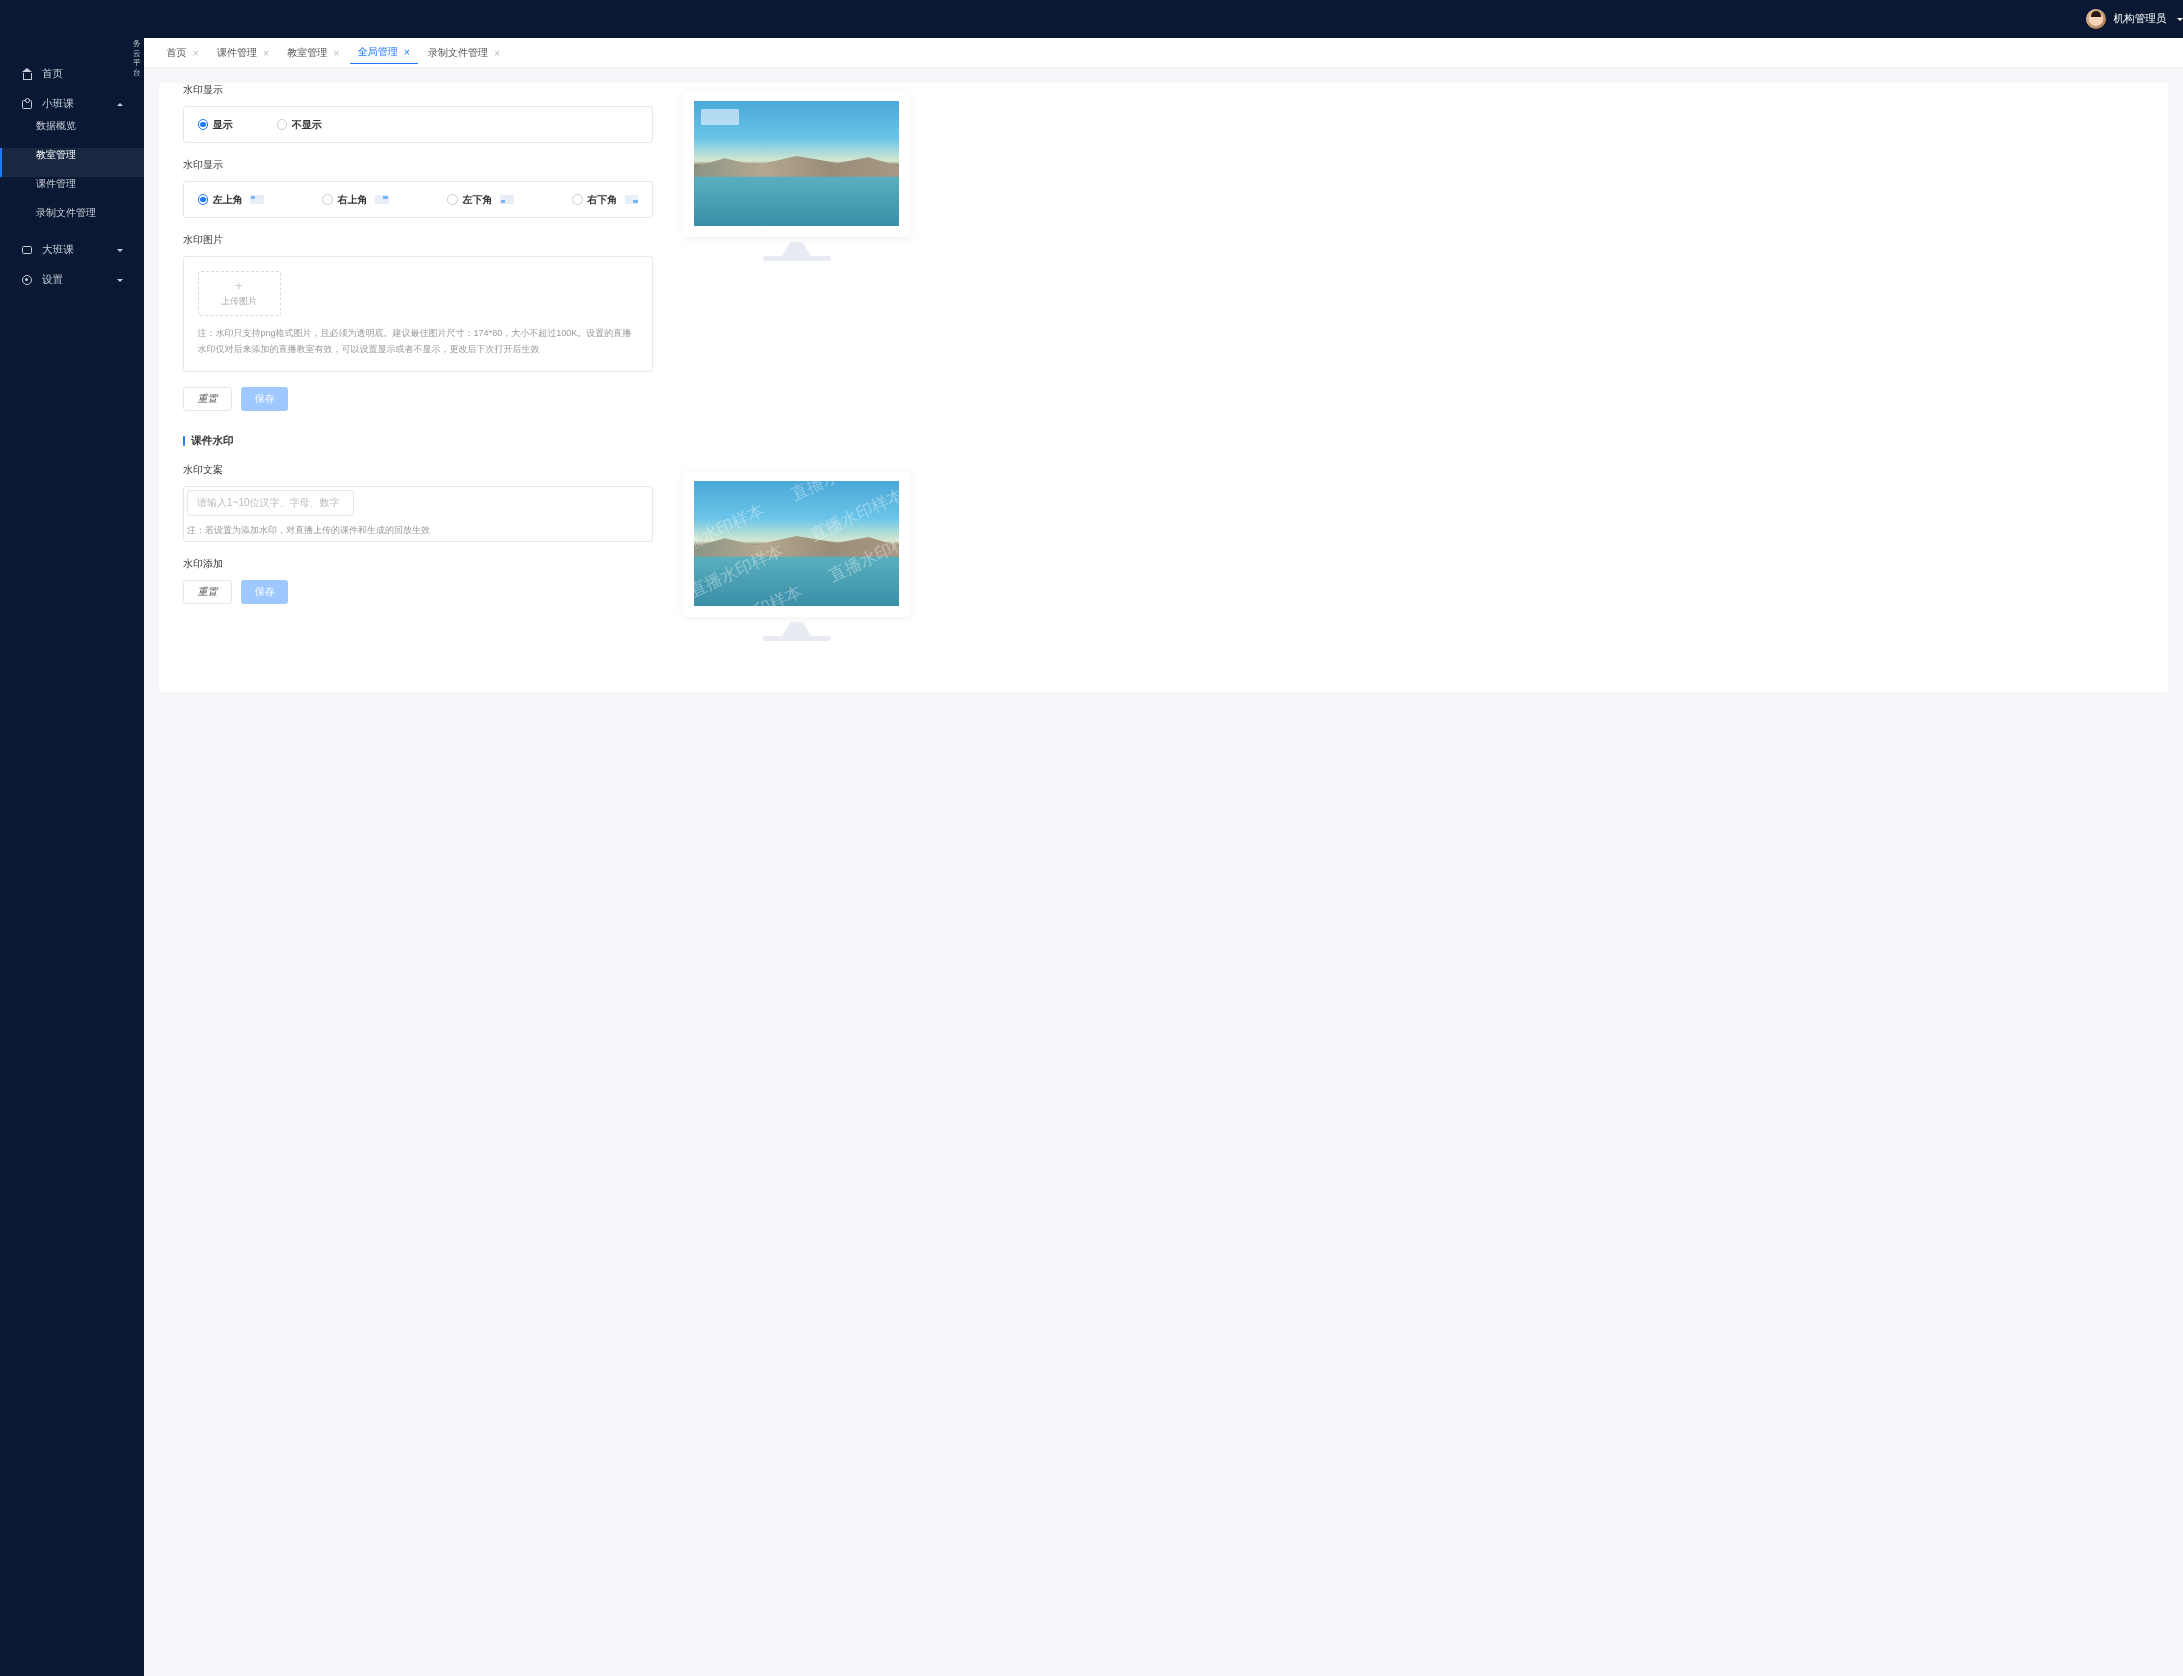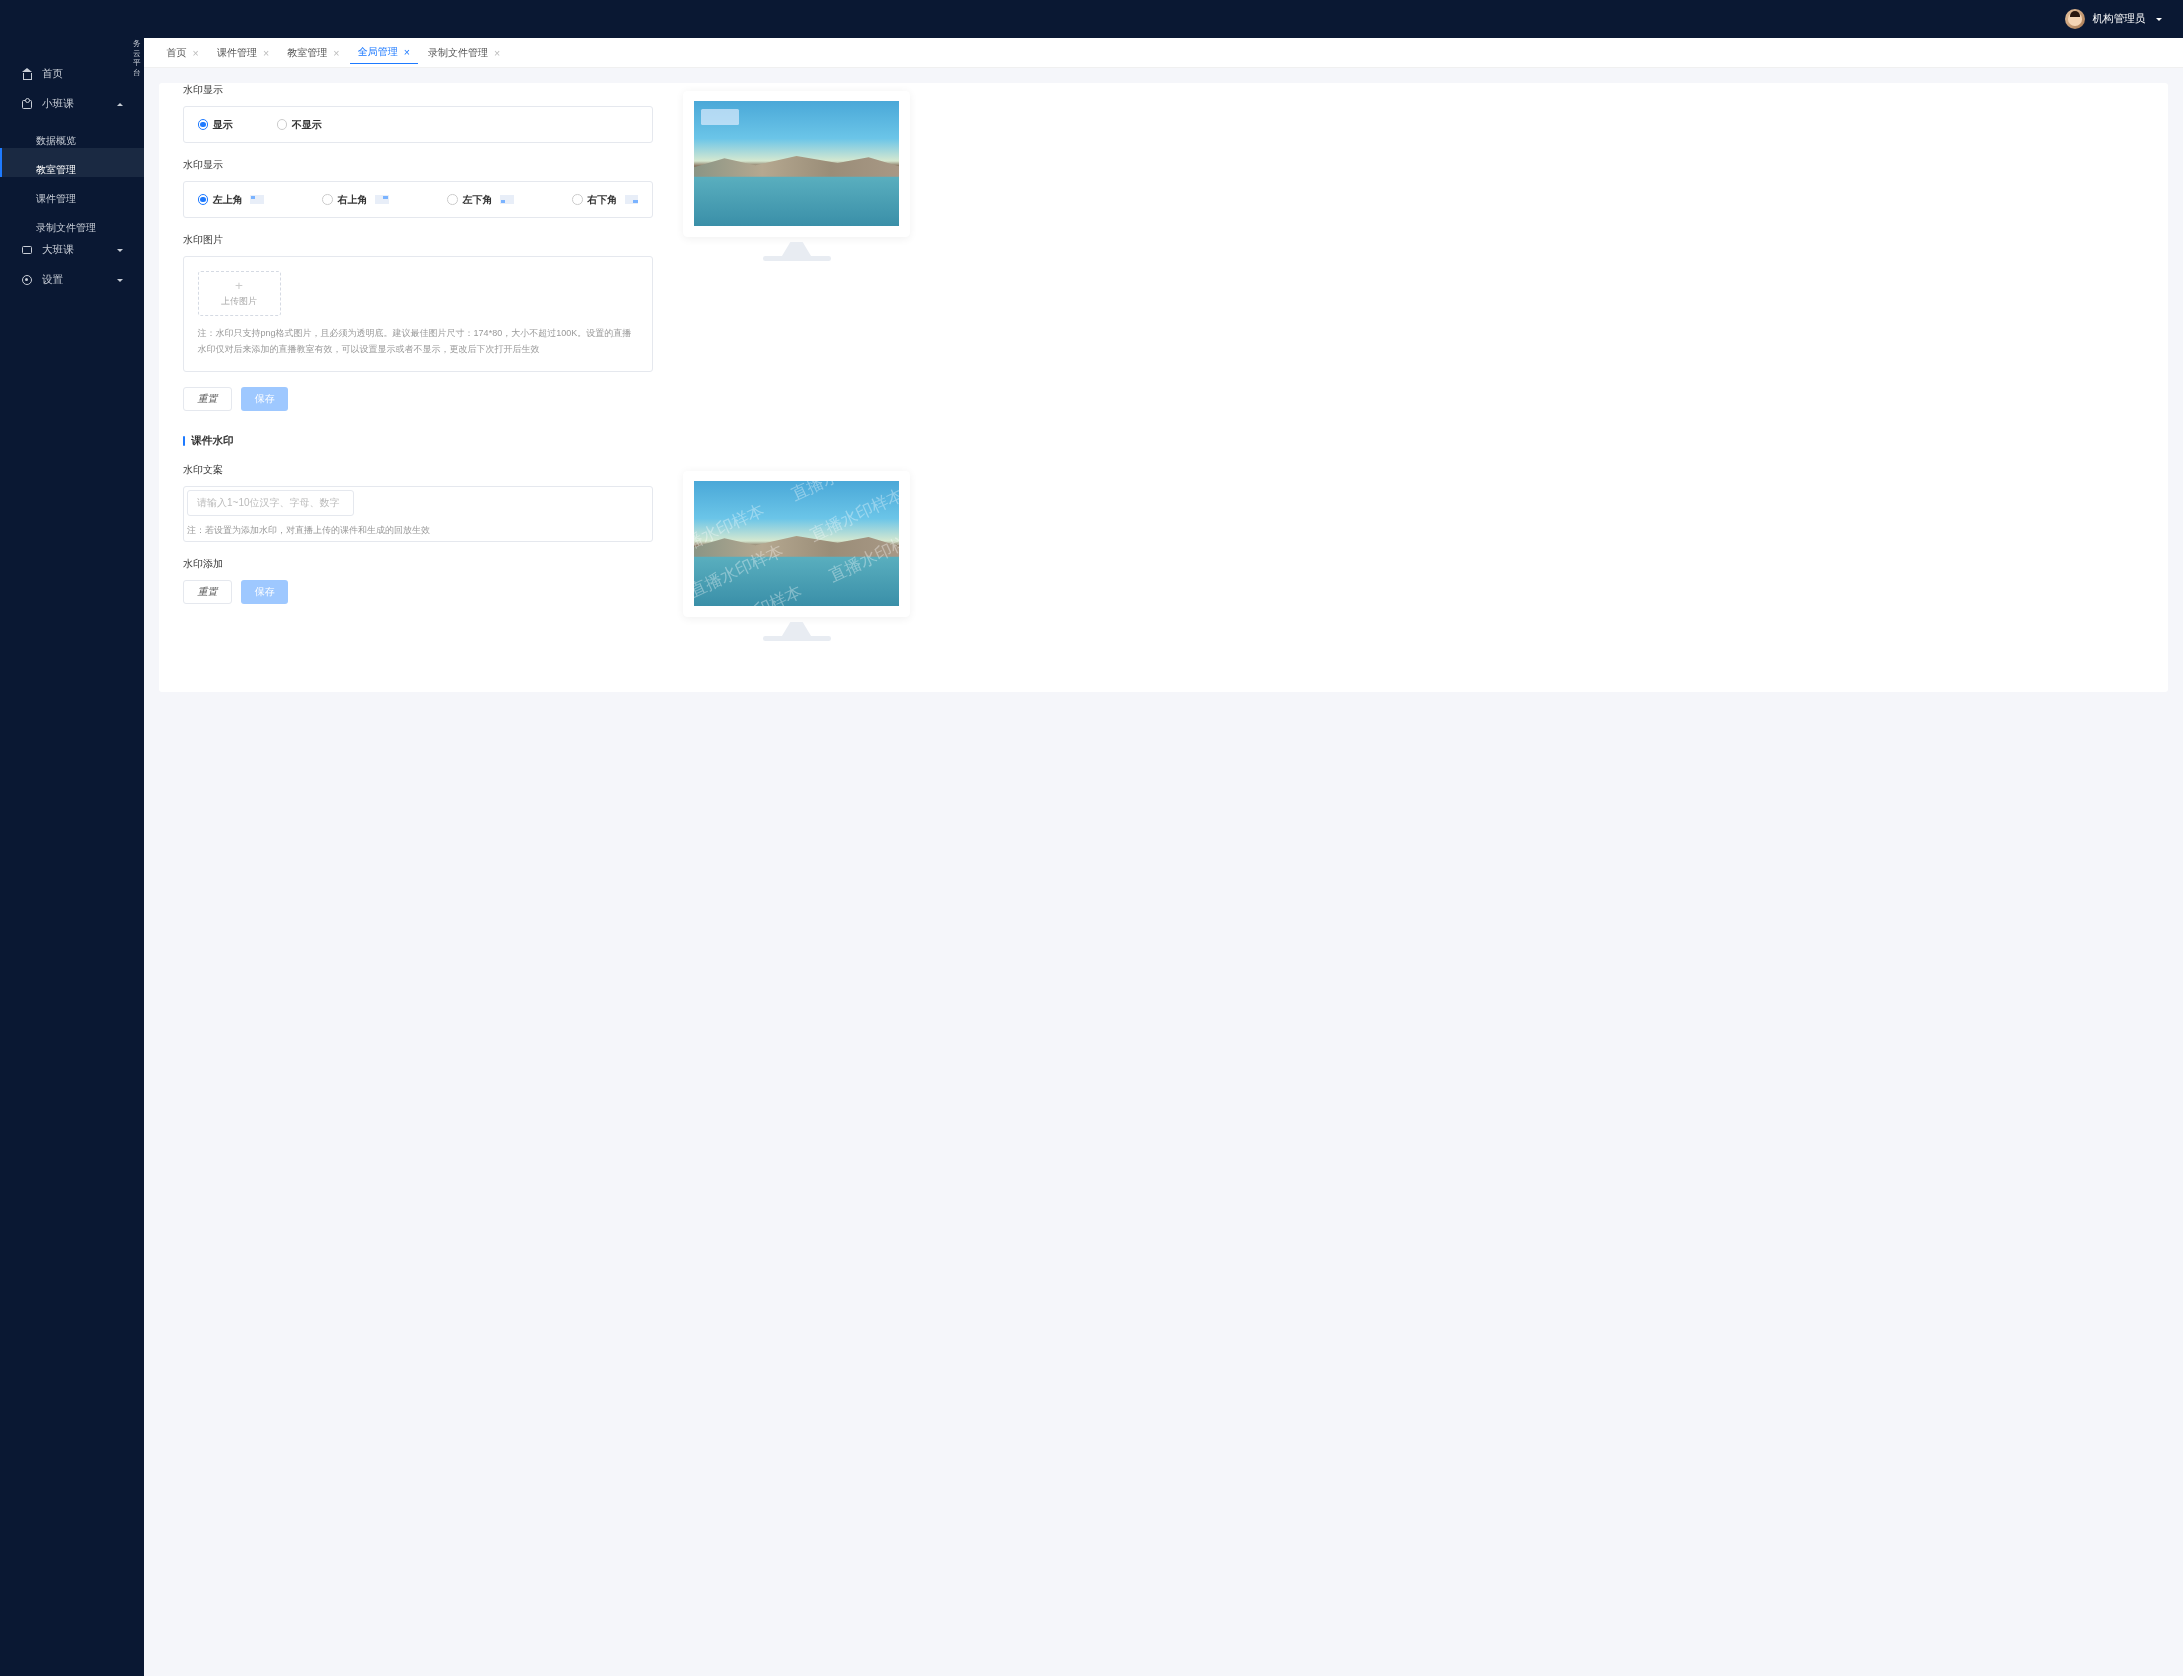--- a/index.html
+++ b/index.html
@@ -1,42 +1,42 @@
 <!DOCTYPE html>
 <html style="font-size:12px"><head>
   <meta charset="utf-8">
   <style>
     * { margin: 0; padding: 0; box-sizing: border-box; }
     body { font-family: -apple-system, "PingFang SC", "Microsoft YaHei", sans-serif; background: #f5f6fa; overflow: hidden; }
     
     .app { display: flex; height: 100vh; }
     
     
-    .topbar { position: fixed; top: 0; left: 0; right: 0; height: 38px; background: #0a1833; display: flex; align-items: center; justify-content: flex-end; padding-right: 21px; z-index: 100; }
+    .topbar { position: fixed; top: 0; left: 0; right: 0; height: 38px; background: #0a1833; display: flex; align-items: center; justify-content: flex-end; z-index: 100; }
     .user-area { display: flex; align-items: center; gap: 7.6px; color: #fff; font-size: 10.6px; cursor: pointer; }
     .avatar { width: 20px; height: 20px; border-radius: 50%; background: linear-gradient(135deg, #e8c4a0, #a87850); display: flex; align-items: center; justify-content: center; overflow: hidden; }
     .avatar-face { width: 13.6px; height: 13.6px; border-radius: 50%; background: #f5d5b5; position: relative; }
     .avatar-face::before { content: ""; position: absolute; top: -1.5px; left: 1.5px; right: 1.5px; height: 6px; background: #2a1810; border-radius: 6px 6px 0 0; }
     .chevron-down { width: 0; height: 0; border-left: 3px solid transparent; border-right: 3px solid transparent; border-top: 3.8px solid #fff; margin-left: 3px; }
     
     
     .sidebar { width: 144px; background: #0a1833; padding-top: 38px; flex-shrink: 0; color: #c8cdd6; position: relative; }
     .logo-area { position: absolute; top: 0; left: 0; height: 38px; display: flex; align-items: center; padding-left: 16.7px; gap: 7.6px; }
     .logo-mark { position: relative; width: 24px; height: 18px; }
     .logo-cloud { width: 21px; height: 13.6px; background: #1e7aff; border-radius: 7.6px 7.6px 7.6px 3px; position: relative; }
     .logo-cloud::before { content: ""; position: absolute; width: 9px; height: 9px; background: #fff; border-radius: 50%; top: -3px; left: 3px; }
     .brand-text { color: #fff; font-size: 12px; font-weight: 600; letter-spacing: 0.8px; }
     .brand-sub { font-size: 6px; color: #7a8599; letter-spacing: 0.4px; }
     .brand-divider { width: 0.8px; height: 20px; background: #3a4560; margin: 0 7.6px; }
     .brand-slogan { font-size: 7.6px; color: #c8cdd6; line-height: 1.3; }
     
     .nav { padding-top: 21px; }
     .nav-item { display: flex; align-items: center; height: 30px; padding: 0 21px; cursor: pointer; font-size: 10.6px; gap: 9px; position: relative; }
     .nav-item.expand .expand-icon { margin-left: auto; }
-    .nav-sub { padding-left: 36px; font-size: 10px; height: 29px; display: flex; align-items: flex-end; cursor: pointer; }
+    .nav-sub { padding-left: 36px; font-size: 10px; height: 29px; display: flex; align-items: flex-start; cursor: pointer; }
     .nav-sub.active { background: #1a2942; color: #fff; }
     .nav-sub.active::before { content: ""; position: absolute; left: 0; width: 2.3px; height: 29px; background: #1e7aff; }
     .icon { width: 12px; height: 12px; display: inline-flex; align-items: center; justify-content: center; }
     .icon-home { width: 10.6px; height: 10.6px; position: relative; }
     .icon-home::before { content: ""; position: absolute; width: 0; height: 0; border-left: 5.3px solid transparent; border-right: 5.3px solid transparent; border-bottom: 4.5px solid currentColor; top: -0.8px; left: 0; }
     .icon-home::after { content: ""; position: absolute; width: 7.6px; height: 6px; border: 1.1px solid currentColor; border-top: none; top: 3.8px; left: 0.8px; }
     .icon-class { width: 10.6px; height: 9px; border: 1.1px solid currentColor; border-radius: 1.5px; position: relative; }
     .icon-class::before { content: ""; position: absolute; width: 3px; height: 3px; border: 1.1px solid currentColor; border-radius: 50%; top: -2.3px; left: 2.3px; background: #0a1833; }
     .icon-big { width: 10.6px; height: 7.6px; border: 1.1px solid currentColor; border-radius: 1.5px; position: relative; }
     .icon-settings { width: 10.6px; height: 10.6px; border: 1.1px solid currentColor; border-radius: 50%; position: relative; }

